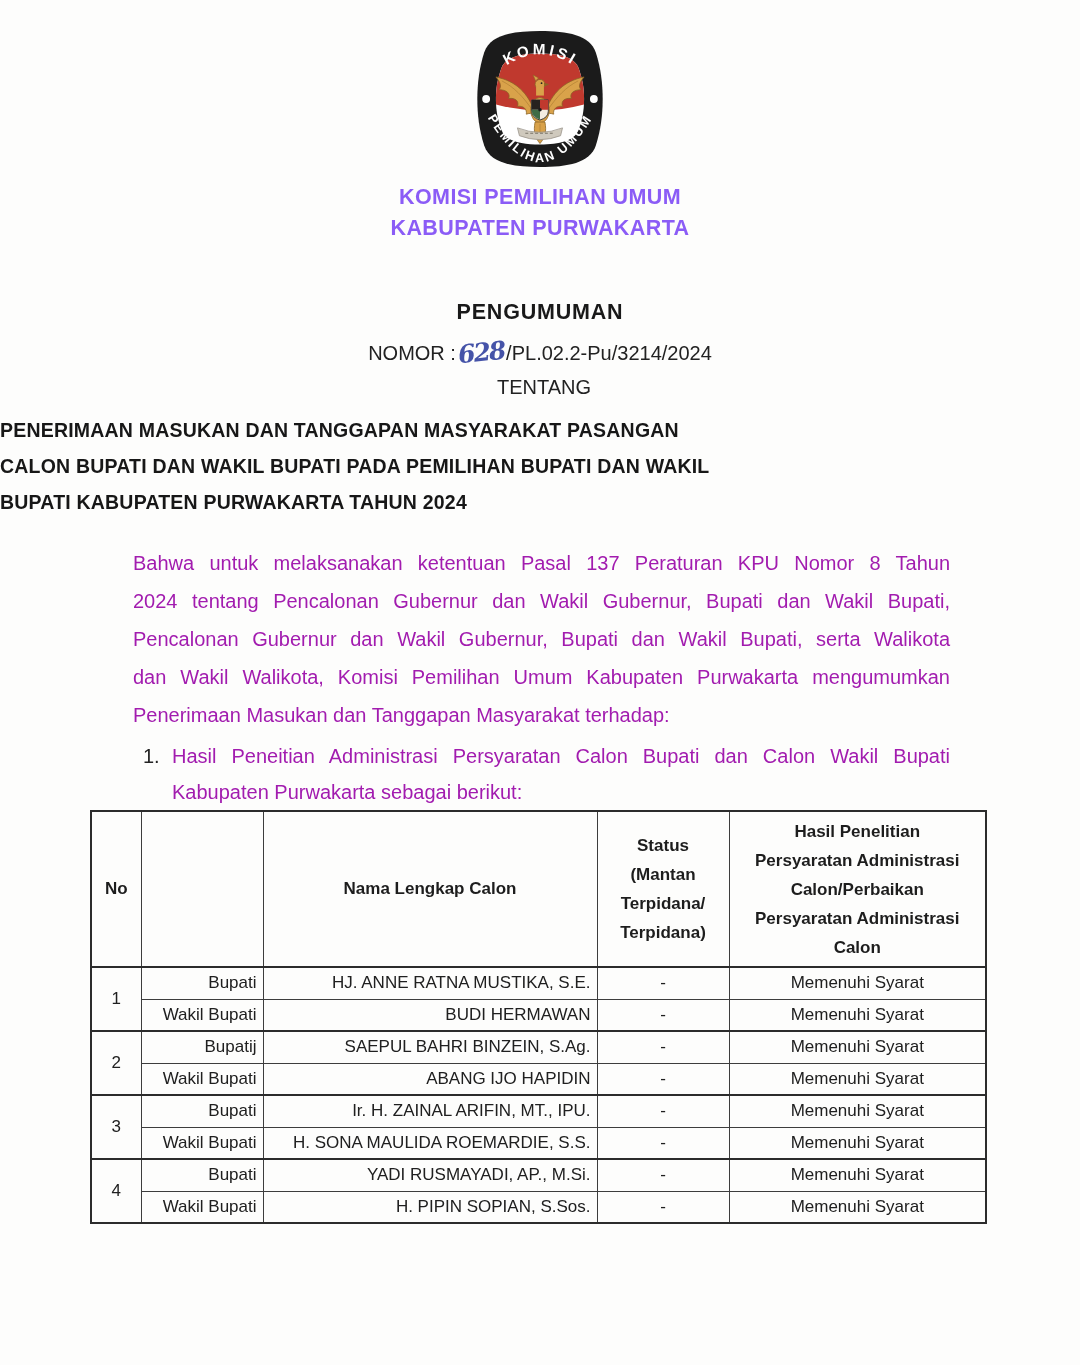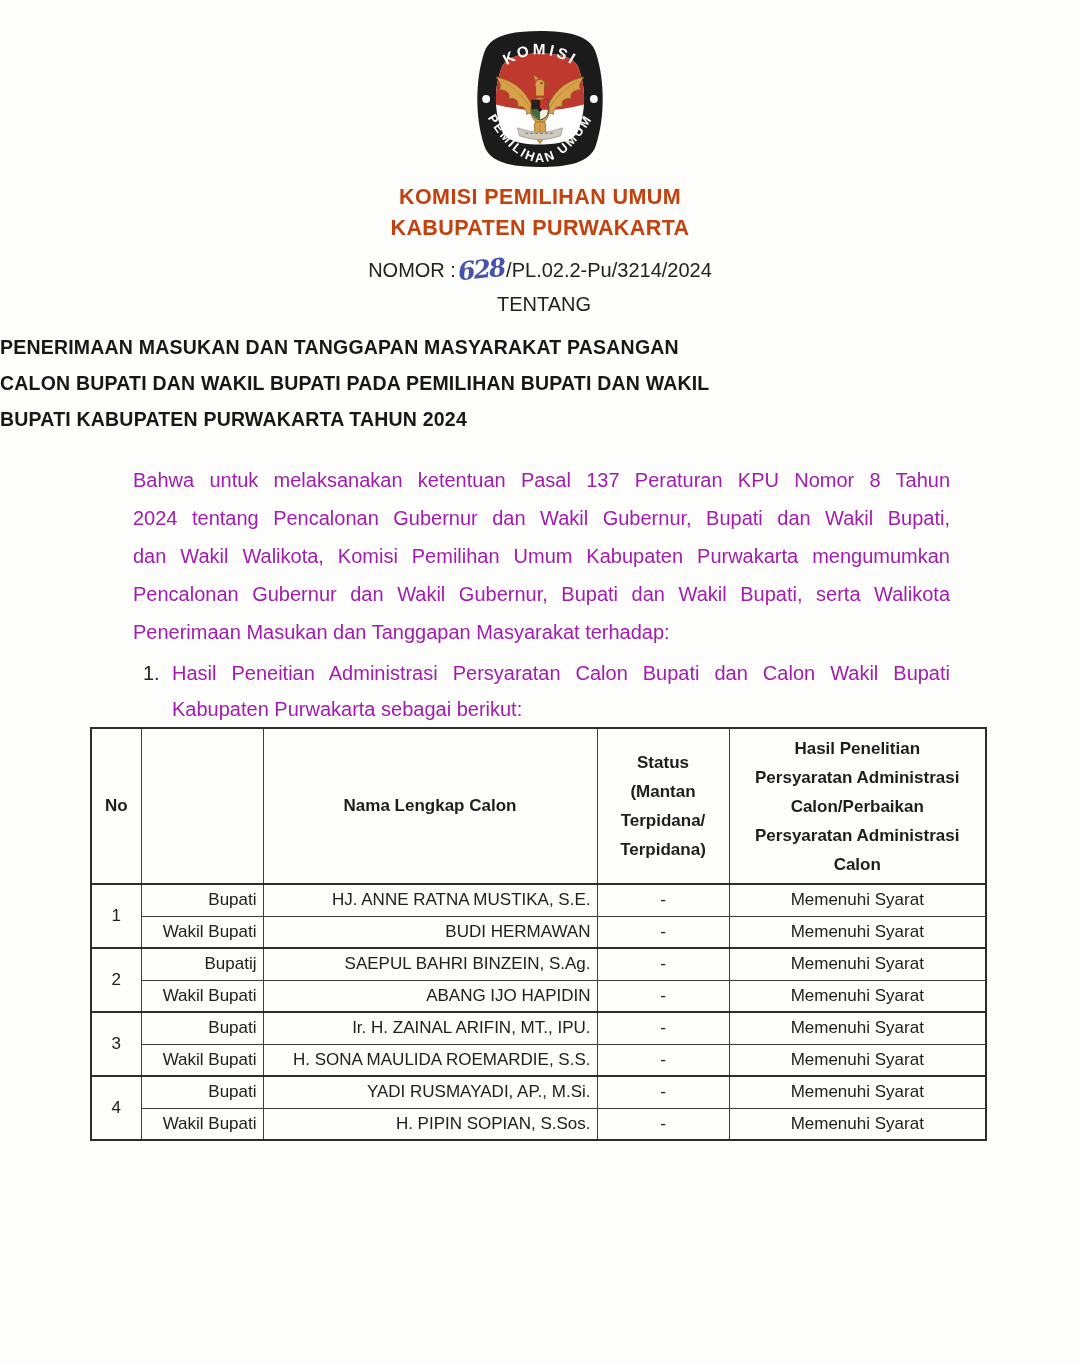--- a/index.html
+++ b/index.html
@@ -9,21 +9,21 @@
     box-sizing:border-box;
     padding-top:28px;
     background:#fdfdfc;
     font-family:"Liberation Sans", sans-serif;
     color:#1f1f1f;
     overflow:hidden;
   }
   .logo-row{text-align:center;height:142px;}
   .org{
     text-align:center;font-weight:700;font-size:21.5px;line-height:31px;
-    letter-spacing:0.4px;color:#c2410c;
+    letter-spacing:0.4px;color:#8b5cf6;
   }
   .org-first{margin-top:12px;}
   .heading{
     margin-top:54px;text-align:center;font-weight:700;
     font-size:21.5px;line-height:29px;letter-spacing:0.8px;color:#191919;
   }
   .nomor{
     margin-top:10px;text-align:center;font-size:20px;line-height:30px;color:#222;
   }
   .hand{
@@ -133,36 +133,37 @@
       </text>
       <text font-family="Liberation Sans, sans-serif" font-size="13" font-weight="bold" fill="#ffffff" letter-spacing="2.2">
         <textPath href="#arcBottom" startOffset="50%" text-anchor="middle">PEMILIHAN UMUM</textPath>
       </text>
     </svg>
   </div>
 
   <div class="org org-first">KOMISI PEMILIHAN UMUM</div>
   <div class="org">KABUPATEN PURWAKARTA</div>
 
+  <div class="heading">PENGUMUMAN</div>
 
   <div class="nomor"><span>NOMOR :</span><span class="hand">628</span><span>/PL.02.2-Pu/3214/2024</span></div>
 
   <div class="tentang">TENTANG</div>
 
   <div class="subject">
     <div>PENERIMAAN MASUKAN DAN TANGGAPAN MASYARAKAT PASANGAN</div>
     <div>CALON BUPATI DAN WAKIL BUPATI PADA PEMILIHAN BUPATI DAN WAKIL</div>
     <div>BUPATI KABUPATEN PURWAKARTA TAHUN 2024</div>
   </div>
 
   <div class="para">
     <div class="jline">Bahwa untuk melaksanakan ketentuan Pasal 137 Peraturan KPU Nomor 8 Tahun</div>
     <div class="jline">2024 tentang Pencalonan Gubernur dan Wakil Gubernur, Bupati dan Wakil Bupati,</div>
+    <div class="jline">Pencalonan Gubernur dan Wakil Gubernur, Bupati dan Wakil Bupati, serta Walikota</div>
     <div class="jline">dan Wakil Walikota, Komisi Pemilihan Umum Kabupaten Purwakarta mengumumkan</div>
-    <div class="jline">Pencalonan Gubernur dan Wakil Gubernur, Bupati dan Wakil Bupati, serta Walikota</div>
     <div class="jline last">Penerimaan Masukan dan Tanggapan Masyarakat terhadap:</div>
   </div>
 
   <div class="list">
     <div class="list-num">1.</div>
     <div class="list-body">
       <div class="jline">Hasil Peneitian Administrasi Persyaratan Calon Bupati dan Calon Wakil Bupati</div>
       <div class="jline last">Kabupaten Purwakarta sebagai berikut:</div>
     </div>
   </div>

